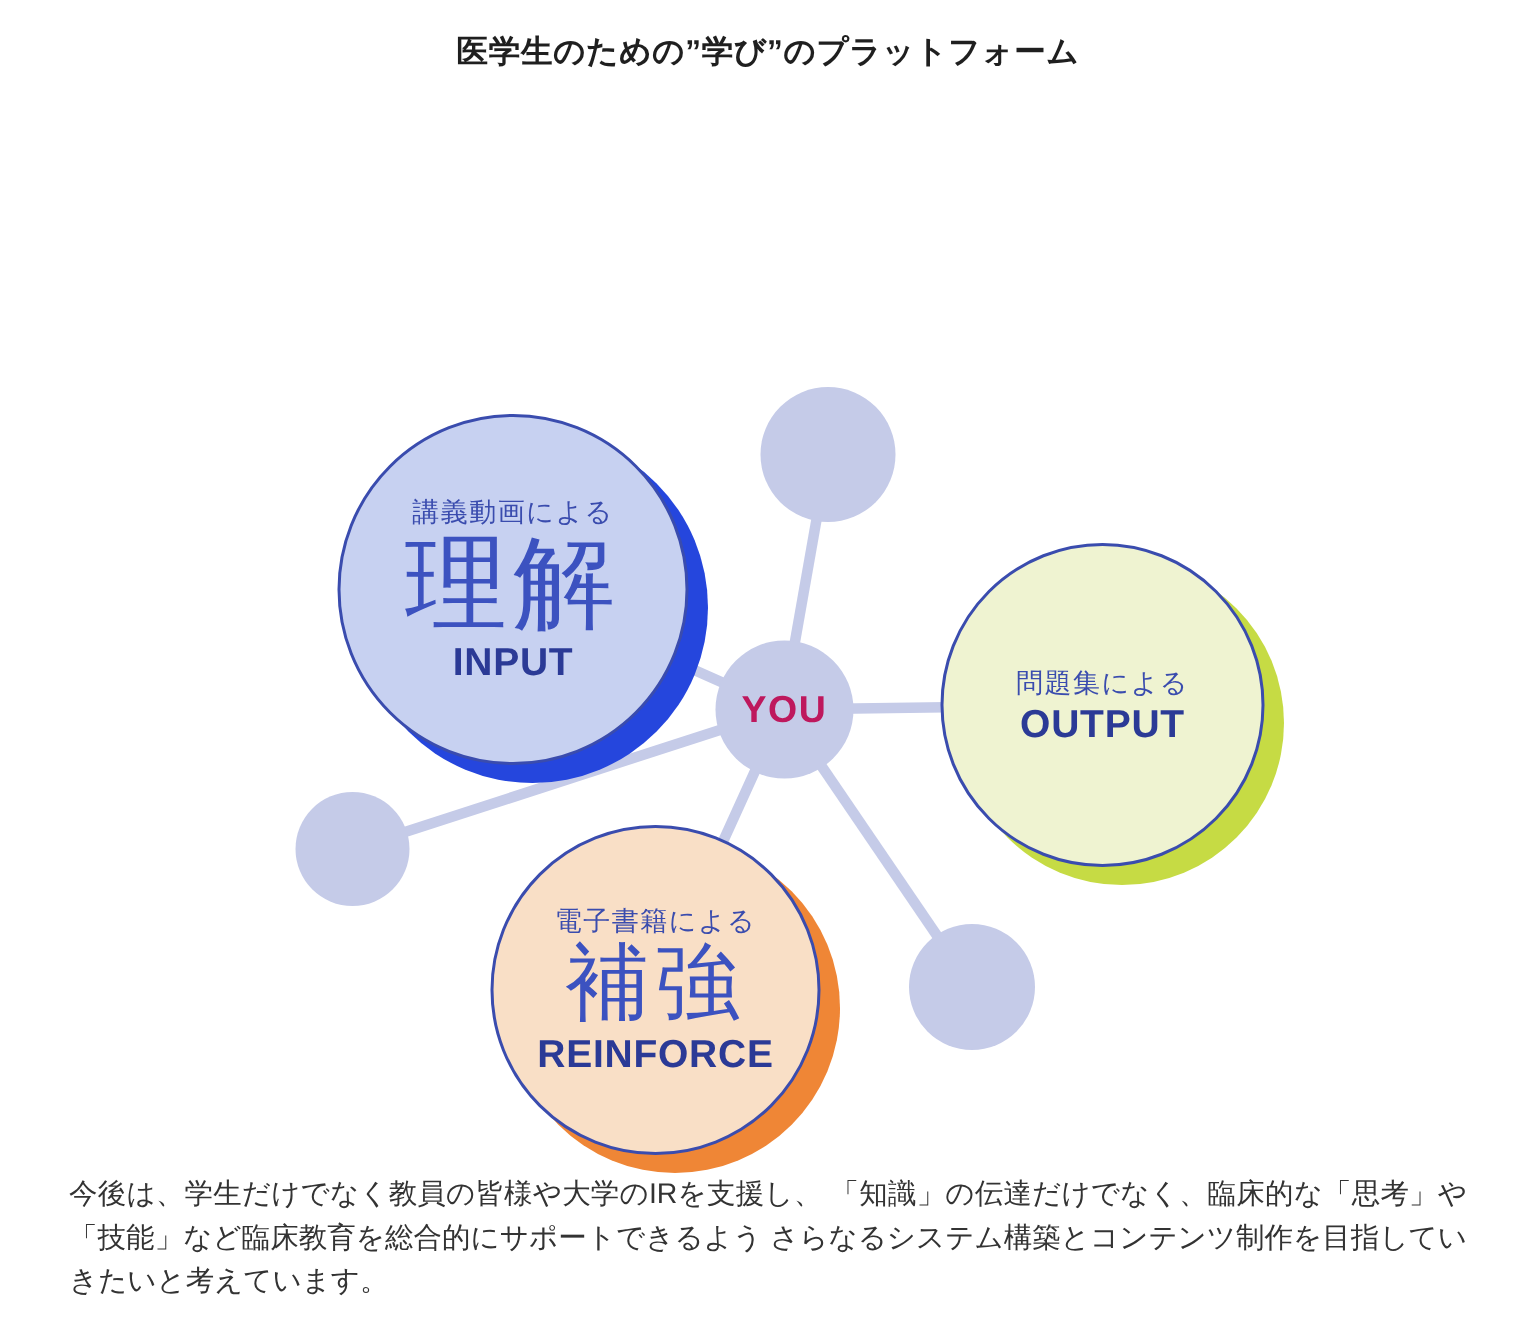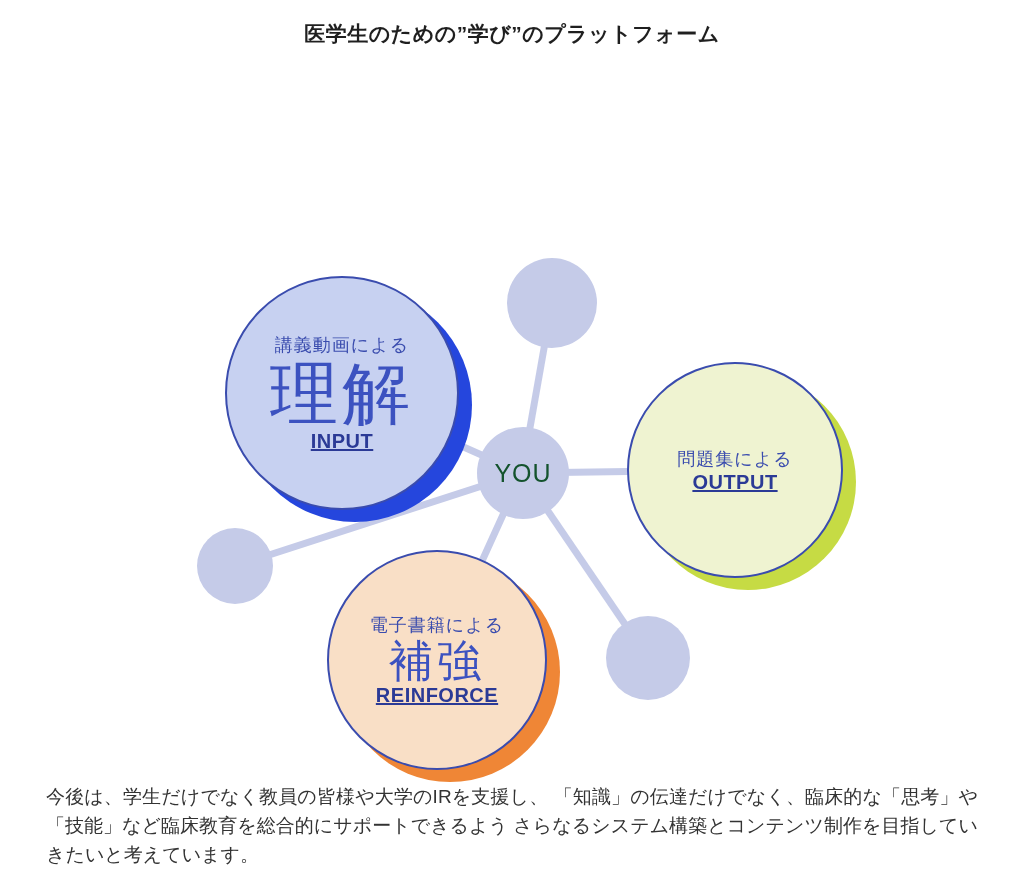--- a/index.html
+++ b/index.html
@@ -41,21 +41,21 @@
   .connector-svg{position:absolute;left:0;top:0;z-index:0;}
   .connector-svg line{stroke:var(--connector,#c5cbe8);stroke-width:7;}
 
   .circle{position:absolute;border-radius:50%;}
   .small-circle{background:var(--connector,#c5cbe8);z-index:1;}
 
   .you-circle{
     left:477px;top:179px;width:92px;height:92px;
     background:var(--connector,#c5cbe8);
     display:flex;align-items:center;justify-content:center;
-    color:#14532d;font-weight:normal;font-size:25px;letter-spacing:1px;
+    color:#be185d;font-weight:bold;font-size:25px;letter-spacing:1px;
     z-index:3;
     text-align:center;
   }
 
   .node{position:absolute;z-index:2;}
   .node-shadow{
     position:absolute;inset:0;border-radius:50%;
     background:var(--shadow);
     transform:translate(13px,12px);
   }
@@ -68,32 +68,32 @@
   }
   .node-category{
     font-family:"DejaVu Serif","Liberation Serif",serif;
     font-size:18px;color:#3a4cae;letter-spacing:1px;
   }
   .node-kanji{
     font-family:"DejaVu Serif","Liberation Serif",serif;
     color:#3c52c0;line-height:1.08;letter-spacing:4px;
   }
   .node-english{
-    font-size:20px;font-weight:bold;color:#2b3a96;letter-spacing:0.5px;text-decoration:underline;
+    font-size:26px;font-weight:bold;color:#2b3a96;letter-spacing:0.5px;
   }
 
   .node-understand{left:225px;top:28px;width:234px;height:234px;}
   .node-understand .node-kanji{font-size:68px;}
   .node-understand .node-body{justify-content:center;text-align:center;}
 
   .node-practice{left:627px;top:114px;width:216px;height:216px;}
   .node-practice .node-kanji{font-size:60px;}
 
   .node-reinforce{left:327px;top:302px;width:220px;height:220px;}
-  .node-reinforce .node-kanji{font-size:44px;}
+  .node-reinforce .node-kanji{font-size:56px;}
 
   .deco-top{left:507px;top:10px;width:90px;height:90px;}
   .deco-left{left:197px;top:280px;width:76px;height:76px;}
   .deco-bottom-right{left:606px;top:368px;width:84px;height:84px;}
 </style>
 </head>
 <body>
 
 <div class="page">
 

